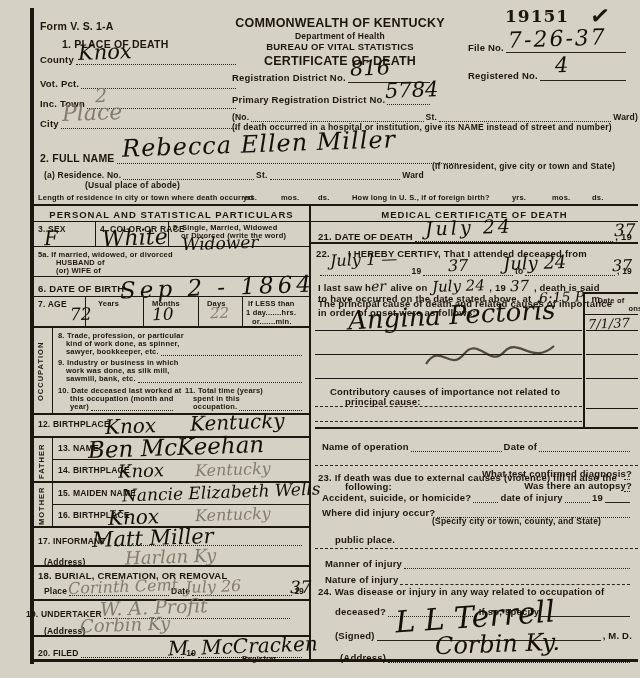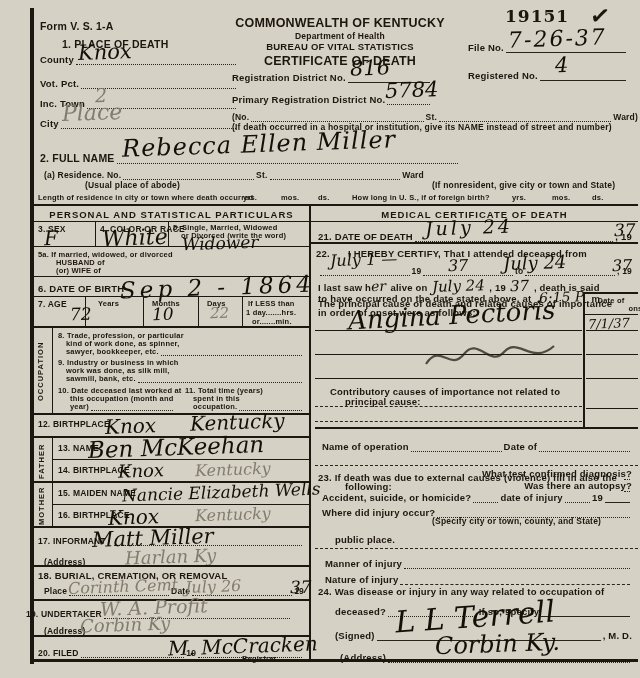--- a/index.html
+++ b/index.html
@@ -108,21 +108,21 @@
   <div class="h" style="left:122px;top:132px;font-size:24px;letter-spacing:1px;">Rebecca Ellen Miller</div>
 
   <div class="row" style="left:44px;top:170px;width:380px;">
     <span class="p s8">(a) Residence.  No.</span>
     <span class="lead"></span>
     <span class="p s8">St.</span>
     <span class="lead"></span>
     <span class="p s8">Ward</span>
   </div>
   <div class="abs p s8" style="left:85px;top:180px;">(Usual place of abode)</div>
-  <div class="abs p s8" style="left:432px;top:180px;">(If nonresident, give city or town and State)</div>
+  <div class="abs p s8" style="left:432px;top:161px;">(If nonresident, give city or town and State)</div>
 
   <div class="abs p s7" style="left:38px;top:193px;">Length of residence in city or town where death occurred</div>
   <div class="abs p s7" style="left:243px;top:193px;">yrs.</div>
   <div class="abs p s7" style="left:281px;top:193px;">mos.</div>
   <div class="abs p s7" style="left:318px;top:193px;">ds.</div>
   <div class="abs p s7" style="left:352px;top:193px;">How long in U. S., if of foreign birth?</div>
   <div class="abs p s7" style="left:512px;top:193px;">yrs.</div>
   <div class="abs p s7" style="left:552px;top:193px;">mos.</div>
   <div class="abs p s7" style="left:592px;top:193px;">ds.</div>
 

